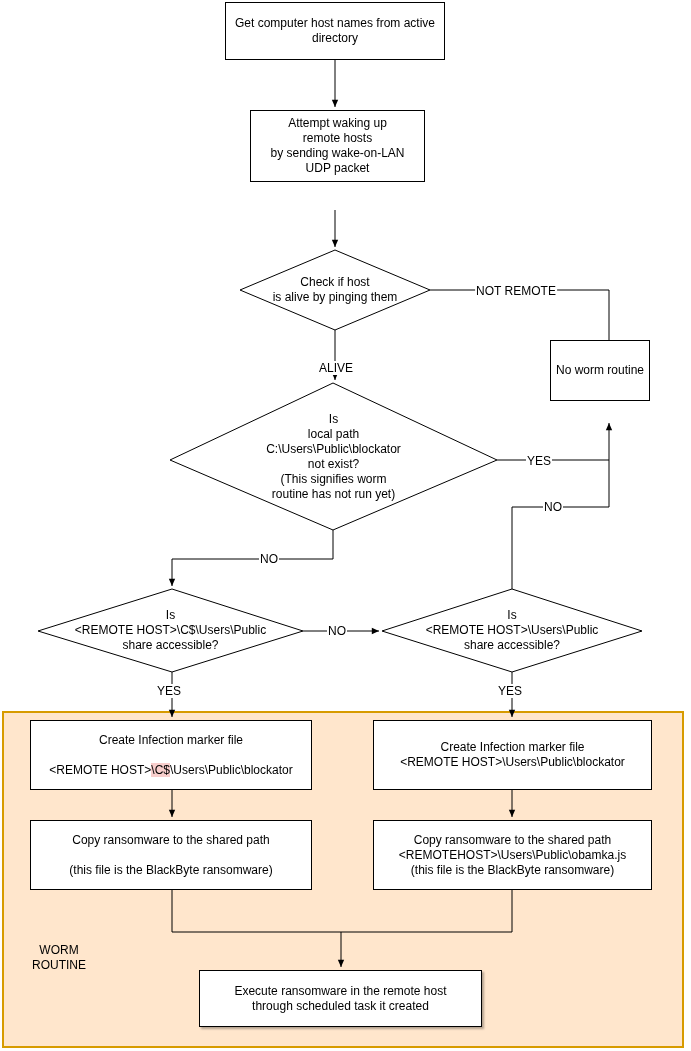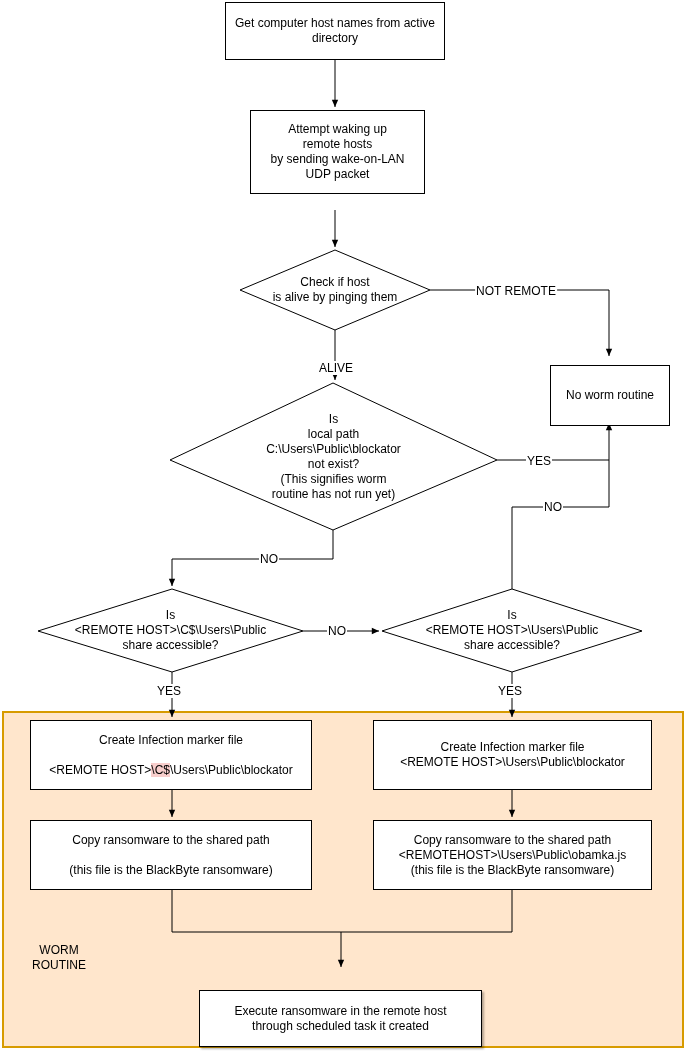--- a/index.html
+++ b/index.html
@@ -10,21 +10,21 @@
   }
   .region{
     position:absolute;left:2px;top:711px;width:682px;height:337px;
     background:#ffe6cc;border:2px solid #d79b00;box-sizing:border-box;
   }
   svg.wires{position:absolute;left:0;top:0;width:691px;height:1051px;}
   .box{
     position:absolute;background:#ffffff;border:1px solid #000;box-sizing:border-box;
     display:flex;align-items:center;justify-content:flex-end;text-align:center;
   }
-  .box.shadow{box-shadow:2px 2px 2px rgba(0,0,0,0.30);margin-top:20px;}
+  .box.shadow{box-shadow:2px 2px 2px rgba(0,0,0,0.30);}
   .txt{white-space:pre-line;line-height:15px;width:100%;}
   .dtxt{
     position:absolute;display:flex;align-items:center;justify-content:flex-end;
     text-align:center;pointer-events:none;
   }
   .elabel{
     position:absolute;transform:translate(-50%,-50%);background:#ffffff;
     padding:0 1px;line-height:14px;white-space:pre-line;
   }
   .hl{background:#f8cecc;}
@@ -68,28 +68,28 @@
       <path d="M172,890 L172,932 L512,932 L512,890"></path>
       <path d="M341,932 L341,967" marker-end="url(#arr)"></path>
     </g>
   </svg>
 
   <div class="box" style="left:225px;top:2px;width:220px;height:58px">
     <div class="txt">Get computer host names from active
 directory</div>
   </div>
 
-  <div class="box" style="left:250px;top:110px;width:175px;height:84px">
+  <div class="box" style="left:250px;top:110px;width:175px;height:72px">
     <div class="txt">Attempt waking up
 remote hosts
 by sending wake-on-LAN
 UDP packet</div>
   </div>
 
-  <div class="box" style="left:550px;top:365px;width:120px;height:61px">
+  <div class="box" style="left:550px;top:340px;width:100px;height:61px">
     <div class="txt">No worm routine</div>
   </div>
 
   <div class="dtxt" style="left:240px;top:250px;width:190px;height:80px">
     <div class="txt">Check if host
 is alive by pinging them</div>
   </div>
 
   <div class="dtxt" style="left:170px;top:383px;width:327px;height:147px">
     <div class="txt">Is

